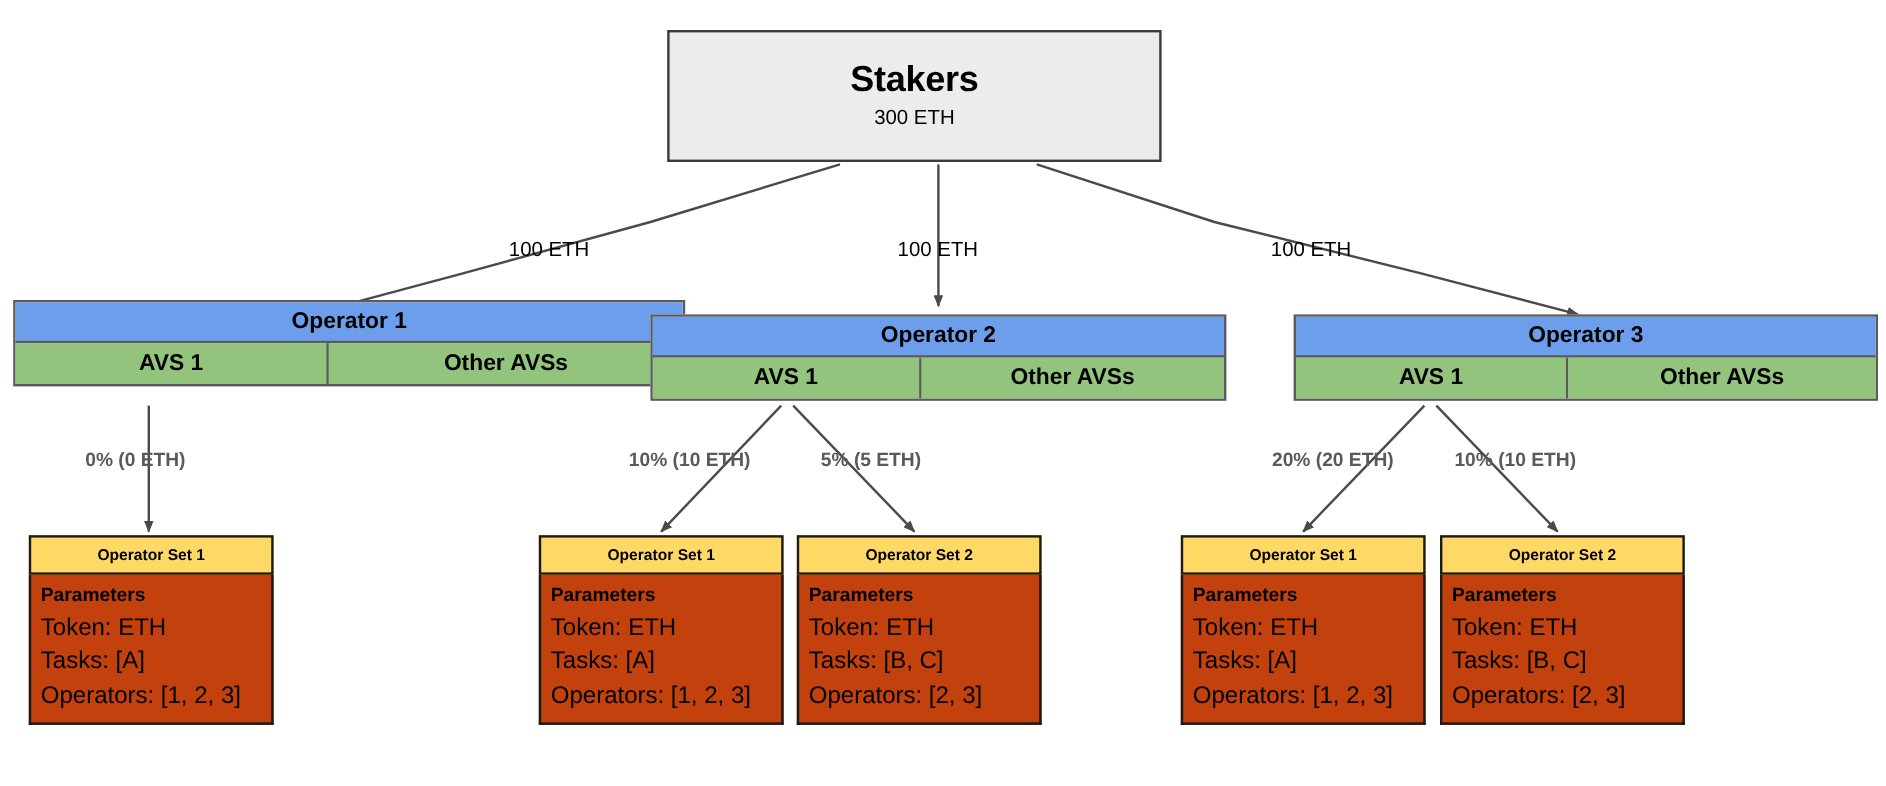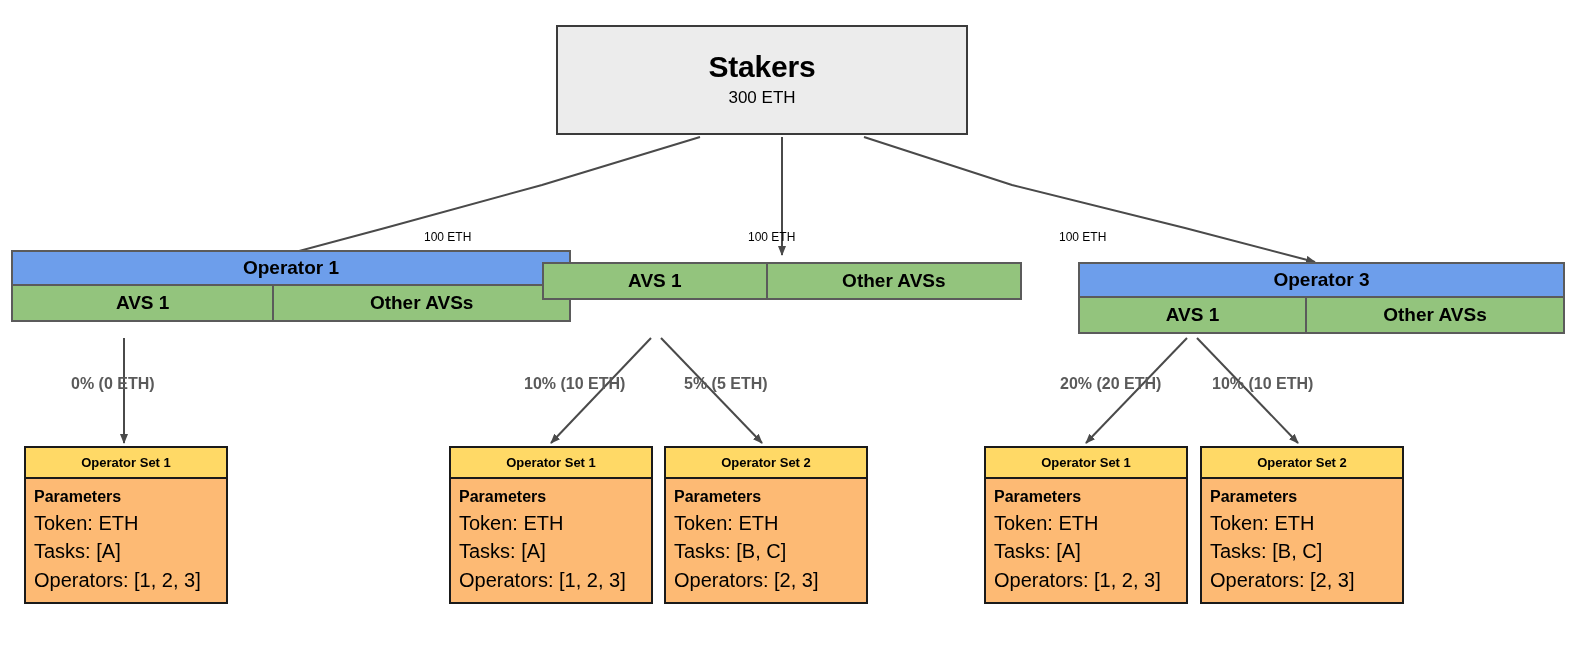--- a/index.html
+++ b/index.html
@@ -108,45 +108,44 @@
     border: 2px solid #1a1a1a;
     box-sizing: border-box;
     height: 33px;
     display: flex;
     align-items: center;
     justify-content: center;
     font-size: 13px;
     font-weight: bold;
   }
   .opset-body {
-    background: #fdba74;
+    background: #c2410c;
     border: 2px solid #1a1a1a;
     border-top: none;
     box-sizing: border-box;
     padding: 7px 8px 8px 8px;
   }
   .opset-params-title {
     font-size: 16px;
     font-weight: bold;
     line-height: 1.42;
   }
   .opset-line {
     font-size: 20px;
     font-weight: normal;
     line-height: 1.42;
     white-space: nowrap;
   }
 
   
   .edge-label {
     position: absolute;
-    font-size: 12px;
+    font-size: 17px;
     color: #000000;
     white-space: nowrap;
-    margin-top: 32px;
   }
   .pct-label {
     position: absolute;
     font-size: 16px;
     font-weight: bold;
     color: #5a5a5a;
     white-space: nowrap;
   }
 </style>
 </head>
@@ -201,20 +200,21 @@
     <div class="opset-header">Operator Set 1</div>
     <div class="opset-body">
       <div class="opset-params-title">Parameters</div>
       <div class="opset-line">Token: ETH</div>
       <div class="opset-line">Tasks: [A]</div>
       <div class="opset-line">Operators: [1, 2, 3]</div>
     </div>
   </div>
 
   <div class="operator-block" style="left:542px; top:262px; width:480px;">
+    <div class="operator-header">Operator 2</div>
     <div class="avs-row">
       <div class="avs-cell left">AVS 1</div>
       <div class="avs-cell right">Other AVSs</div>
     </div>
   </div>
 
   <div class="pct-label" style="left:524px; top:375px;">10% (10 ETH)</div>
   <div class="pct-label" style="left:684px; top:375px;">5% (5 ETH)</div>
 
   <div class="opset-card" style="left:449px; top:446px; width:204px;">

